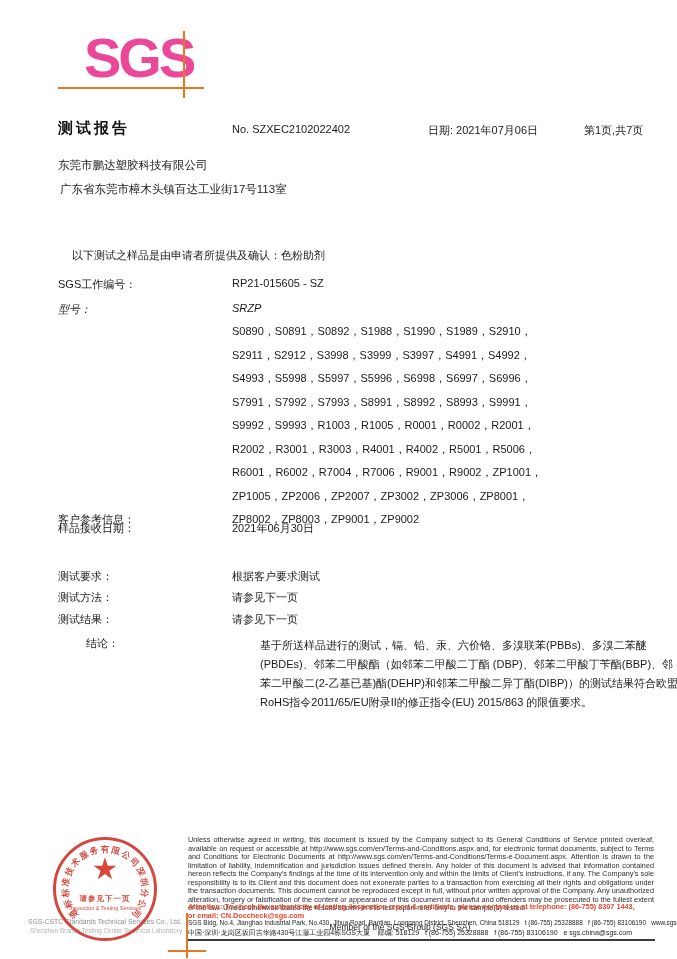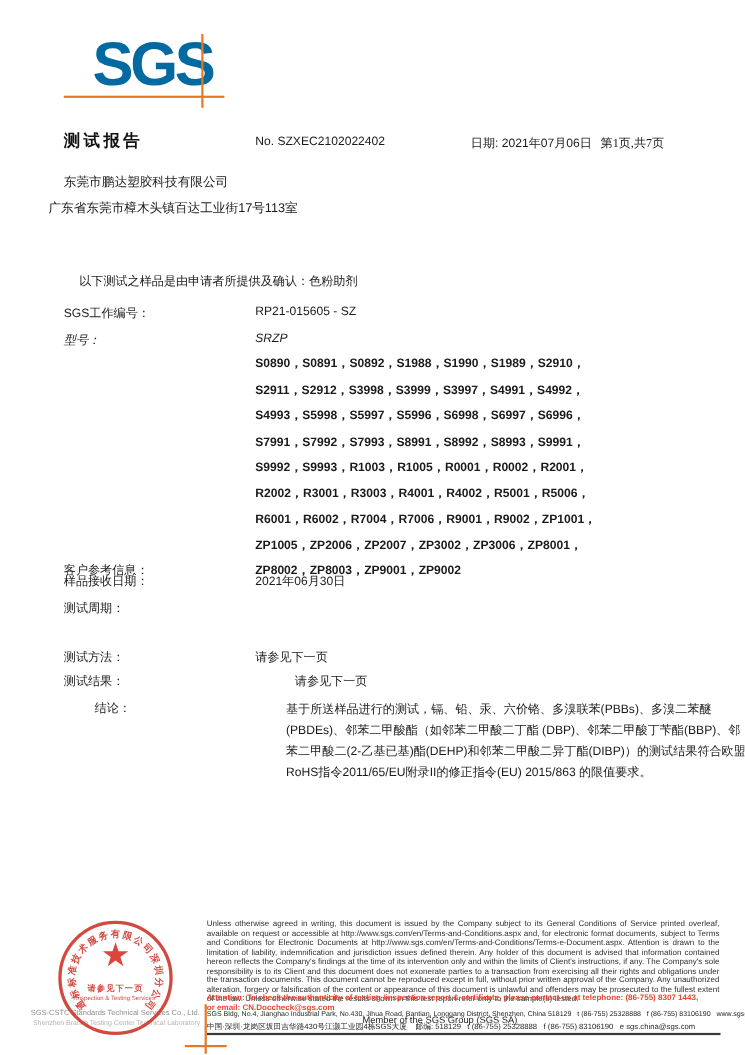--- a/index.html
+++ b/index.html
@@ -1,43 +1,43 @@
 <!DOCTYPE html>
 <html><head>
 <meta charset="utf-8">
 <style>
   html,body{margin:0;padding:0;background:#ffffff;}
   .page{position:relative;width:677px;height:959px;background:#fff;overflow:hidden;
         font-family:"Liberation Sans","DejaVu Sans",sans-serif;color:#1a1a1a;}
   .abs{position:absolute;}
 
   
-  .logo-text{left:84px;top:30px;font-size:56px;font-weight:bold;color:#0369a1;
+  .logo-text{left:84px;top:30px;font-size:56px;font-weight:bold;color:#ec4899;
              letter-spacing:-3px;line-height:1;}
   .logo-hline{left:58px;top:87px;width:146px;height:2px;background:#e87722;}
   .logo-vline{left:183px;top:31px;width:2px;height:67px;background:#e87722;}
 
   
   .title{left:58px;top:119px;font-size:15px;font-weight:bold;letter-spacing:3px;color:#111;}
   .report-no{left:232px;top:123px;font-size:11px;}
   .hdr-date{left:428px;top:123px;font-size:11px;}
-  .hdr-page{left:546px;top:123px;font-size:11px;font-family:Liberation Serif, serif;}
+  .hdr-page{left:584px;top:123px;font-size:11px;}
 
   .company{left:58px;top:158px;font-size:11.5px;}
-  .address{left:44px;top:182px;font-size:11.5px;}
+  .address{left:60px;top:182px;font-size:11.5px;}
   .intro{left:72px;top:248px;font-size:11px;}
 
   .row{left:58px;width:596px;display:flex;font-size:11px;}
   .row .lbl{width:174px;flex:none;}
   .row .val{flex:1;}
   .r-job{top:277px;} .r-model{top:302px;font-style:italic;}
   .r-custref{top:320px;align-items:flex-end;}
-  .custref-lines div{height:23.5px;line-height:23.5px;font-weight:bold;}
+  .custref-lines div{height:23.5px;line-height:23.5px;}
   .r-received{top:521px;} .r-period{top:545px;} .r-require{top:569px;}
-  .r-method{top:590px;} .r-result{top:612px;gap:36px;}
+  .r-method{top:590px;} .r-result{top:612px;}
   .r-conclusion{top:636px;margin-left:28px;}
   .r-conclusion .val{line-height:19px;width:420px;flex:none;}
 
   
   .terms{left:188px;top:836px;width:466px;font-size:7.3px;line-height:8.55px;
          text-align:justify;color:#2e2e2e;}
   .attn{left:188px;width:466px;font-size:7.3px;line-height:8.6px;font-weight:bold;color:#e8472e;}
   .attn1{top:903px;} .attn2{top:911.5px;}
   .addr{left:188px;width:466px;color:#1f1f1f;white-space:pre;}
   .addr-en{top:919px;font-size:6.4px;}
@@ -110,23 +110,26 @@
       <div>ZP8002，ZP8003，ZP9001，ZP9002</div>
     </div>
   </div>
 
   <div class="abs row r-received">
     <div class="lbl">样品接收日期：</div>
     <div class="val">2021年06月30日</div>
   </div>
 
   <div class="abs row r-period">
-    <div class="lbl">测试周期：</div>
   </div>
 
+  <div class="abs row r-require">
+    <div class="lbl">测试要求：</div>
+    <div class="val">根据客户要求测试</div>
+  </div>
 
   <div class="abs row r-method">
     <div class="lbl">测试方法：</div>
     <div class="val">请参见下一页</div>
   </div>
 
   <div class="abs row r-result">
     <div class="lbl">测试结果：</div>
     <div class="val">请参见下一页</div>
   </div>

